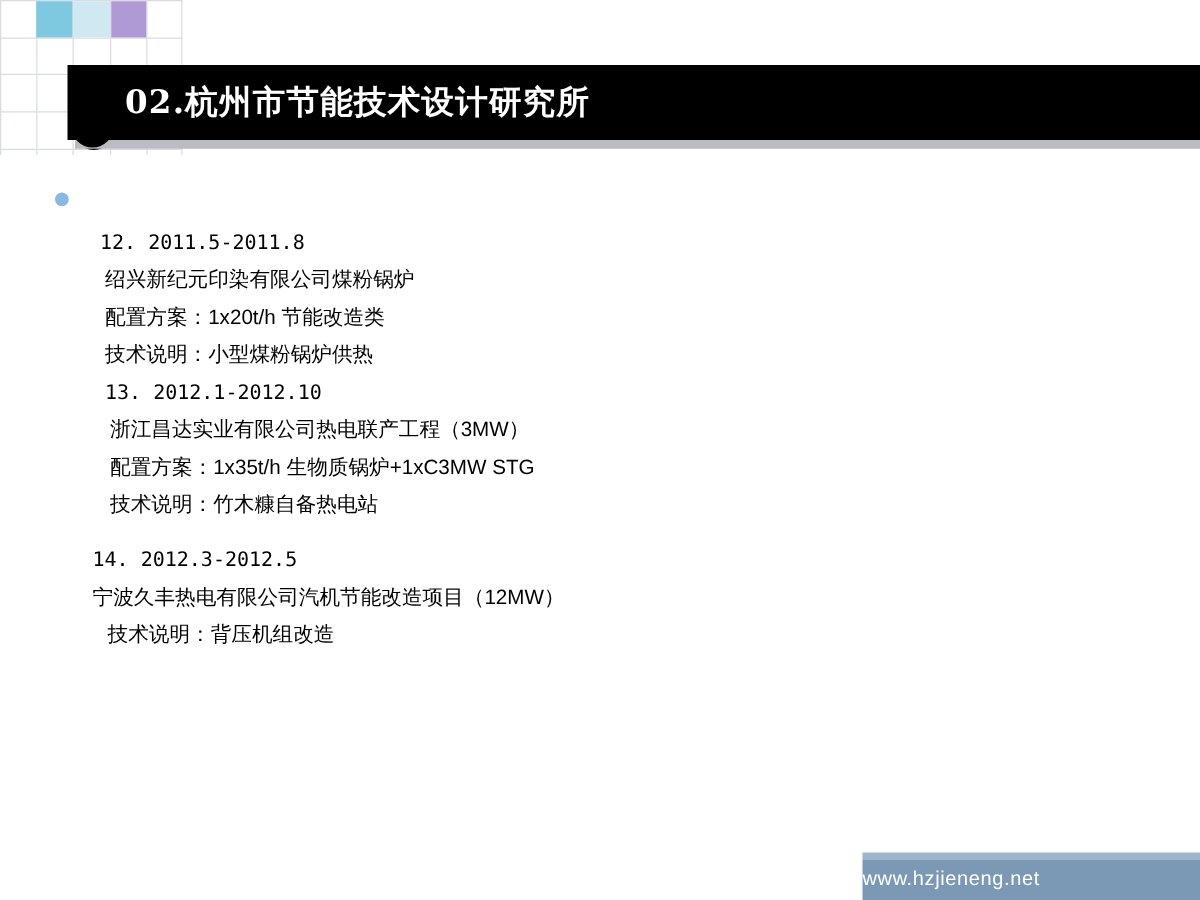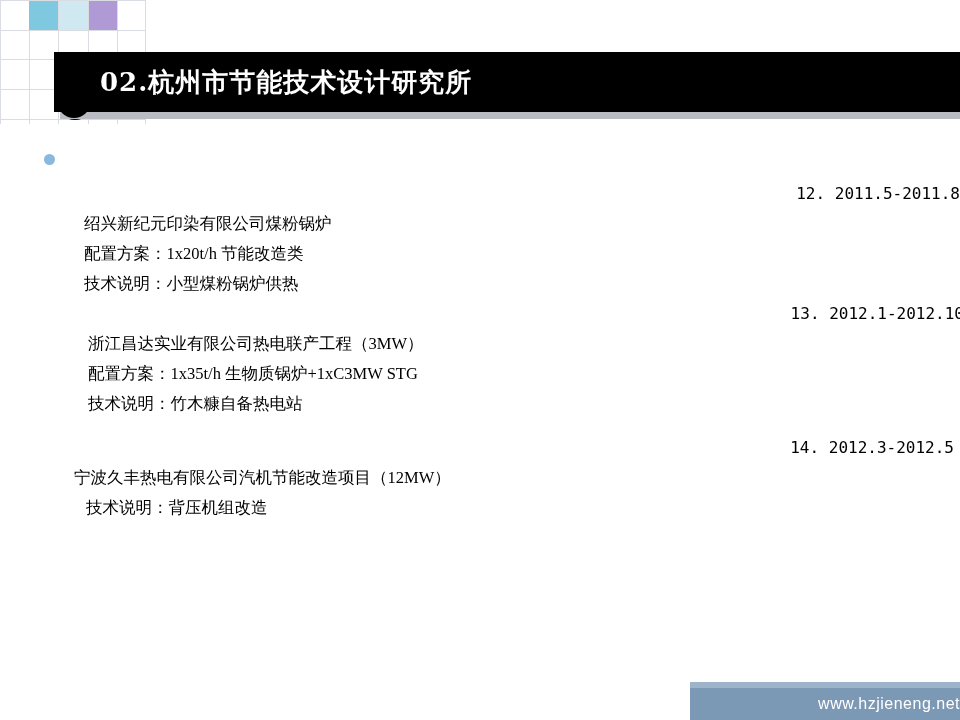--- a/index.html
+++ b/index.html
@@ -112,24 +112,23 @@
   .entry {
     position: absolute;
     width: 880px;
   }
   .entry-head {
     font-family: "DejaVu Sans Mono", "Liberation Mono", monospace;
     font-size: 16px;
     color: #000000;
     white-space: nowrap;
     margin-bottom: 6px;
-    text-align: right;
   }
   .entry-line {
-    font-family: Liberation Serif, serif;
+    font-family: Liberation Sans, sans-serif;
     font-size: 16.5px;
     color: #000000;
     white-space: nowrap;
     line-height: 30px;
   }
 
   
   .footer-bar {
     position: absolute;
     left: 690px;
@@ -146,21 +145,21 @@
     height: 6px;
     background: #9db4cb;
   }
   .footer-text {
     position: absolute;
     left: 690px;
     top: 688px;
     width: 270px;
     height: 32px;
     line-height: 32px;
-    text-align: right;
+    text-align: left;
     color: #ffffff;
     font-family: "Liberation Sans", sans-serif;
     font-size: 16px;
     letter-spacing: 0.5px;
   }
 </style>
 </head>
 <body>
 
 <div class="deco-grid">

